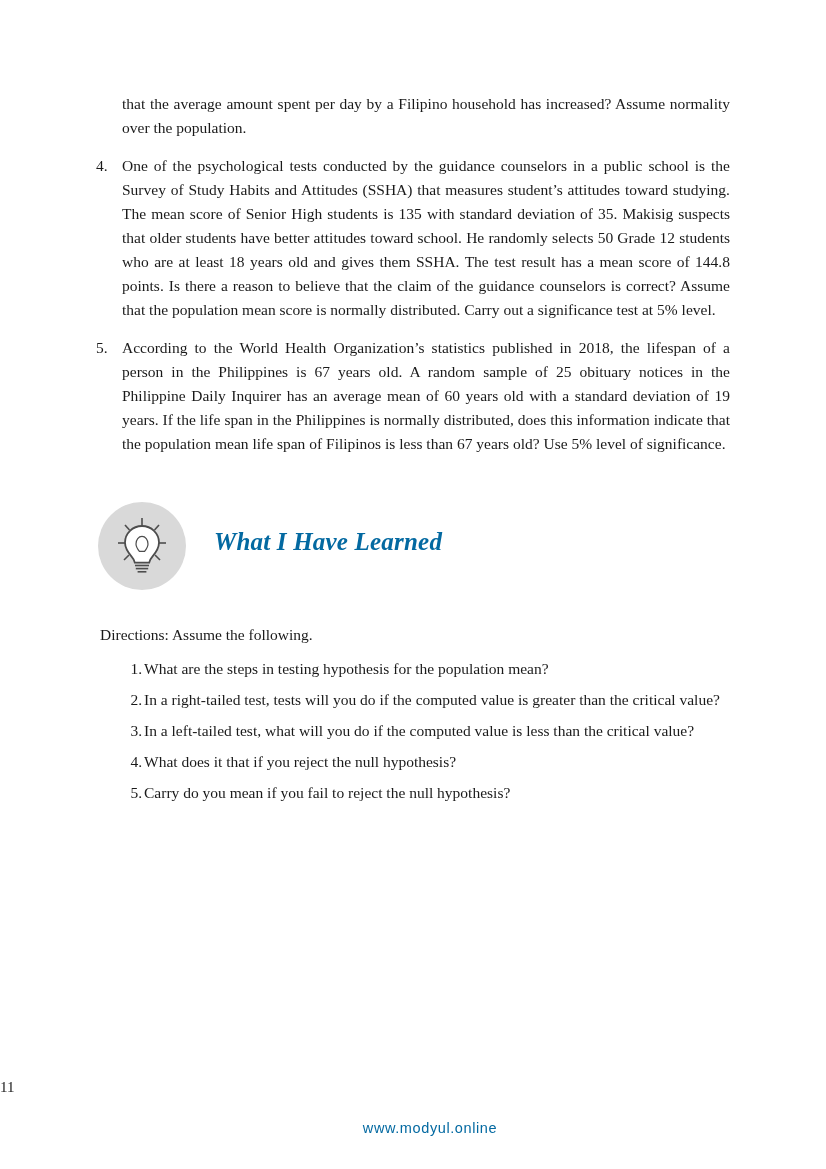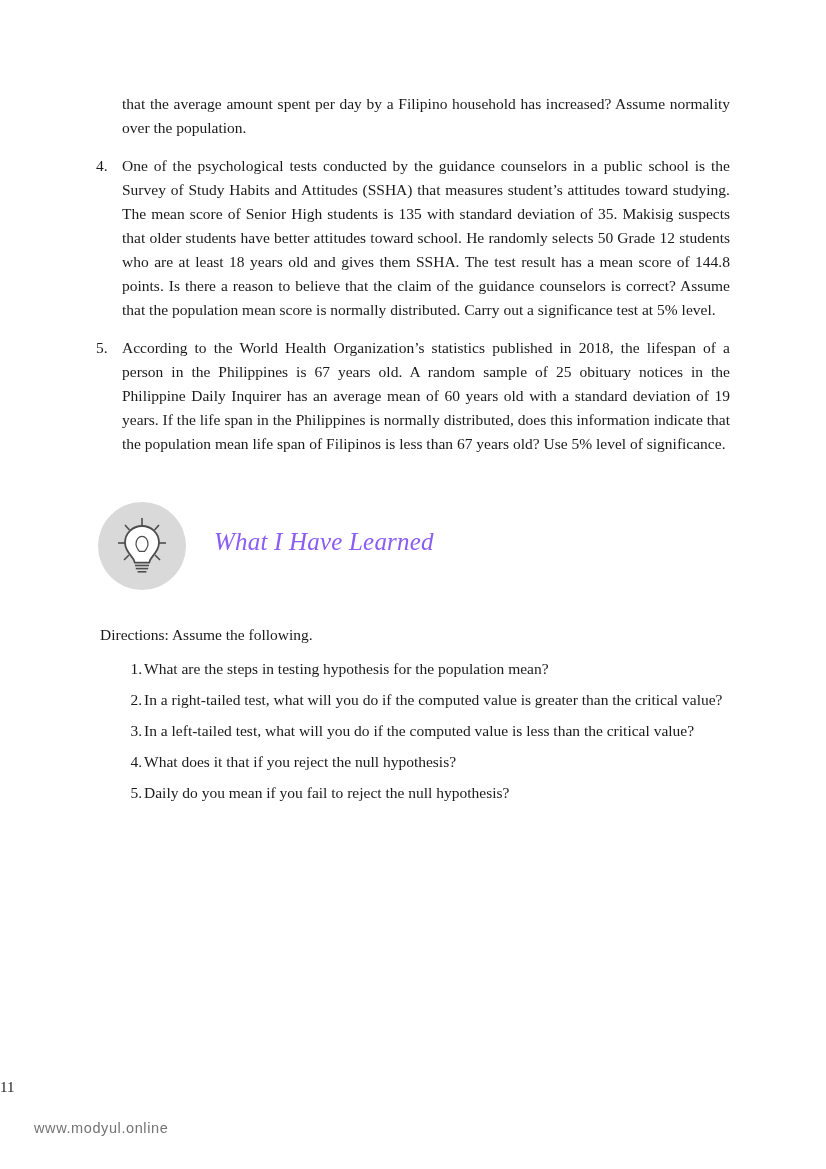--- a/index.html
+++ b/index.html
@@ -70,25 +70,25 @@
     background: #d9d9d9;
     display: flex;
     align-items: center;
     justify-content: center;
   }
   .section-title {
     position: absolute;
     left: 118px;
     top: 26px;
     font-family: "Liberation Serif", serif;
-    font-weight: normal;
+    font-weight: bold;
     font-style: italic;
     font-size: 25px;
     letter-spacing: 0.2px;
-    color: #8b5cf6;
+    color: #0369a1;
   }
   .directions {
     margin-top: 34px;
     font-size: 15.5px;
     margin-left: 4px;
   }
   .directions .lead {
     font-weight: normal;
   }
   ol.questions {
@@ -116,24 +116,24 @@
     right: 0;
     top: 1079px;
     text-align: left;
     font-size: 15px;
   }
   .watermark {
     position: absolute;
     left: 0;
     right: 0;
     top: 1120px;
-    text-align: left;
+    text-align: center;
     font-size: 14.5px;
     font-family: "Liberation Sans", sans-serif;
-    color: #737373;
+    color: #0369a1;
     letter-spacing: 0.6px;
     padding-left: 34px;
   }
 </style>
 </head>
 <body>
 
 <div class="page">
   <div class="content">
 
@@ -179,33 +179,33 @@
       <span>Assume the following.</span>
     </div>
 
     <ol class="questions">
       <li>
         <span class="num">1.</span>
         <span>What are the steps in testing hypothesis for the population mean?</span>
       </li>
       <li>
         <span class="num">2.</span>
-        <span>In a right-tailed test, what will you do if the computed value is greater than the critical value?</span>
+        <span>In a right-tailed test, tests will you do if the computed value is greater than the critical value?</span>
       </li>
       <li>
         <span class="num">3.</span>
         <span>In a left-tailed test, what will you do if the computed value is less than the critical value?</span>
       </li>
       <li>
         <span class="num">4.</span>
         <span>What does it that if you reject the null hypothesis?</span>
       </li>
       <li>
         <span class="num">5.</span>
-        <span>Daily do you mean if you fail to reject the null hypothesis?</span>
+        <span>Carry do you mean if you fail to reject the null hypothesis?</span>
       </li>
     </ol>
 
   </div>
 
   <div class="page-number">11</div>
   <div class="watermark">www.modyul.online</div>
 </div>
 
 </body></html>

